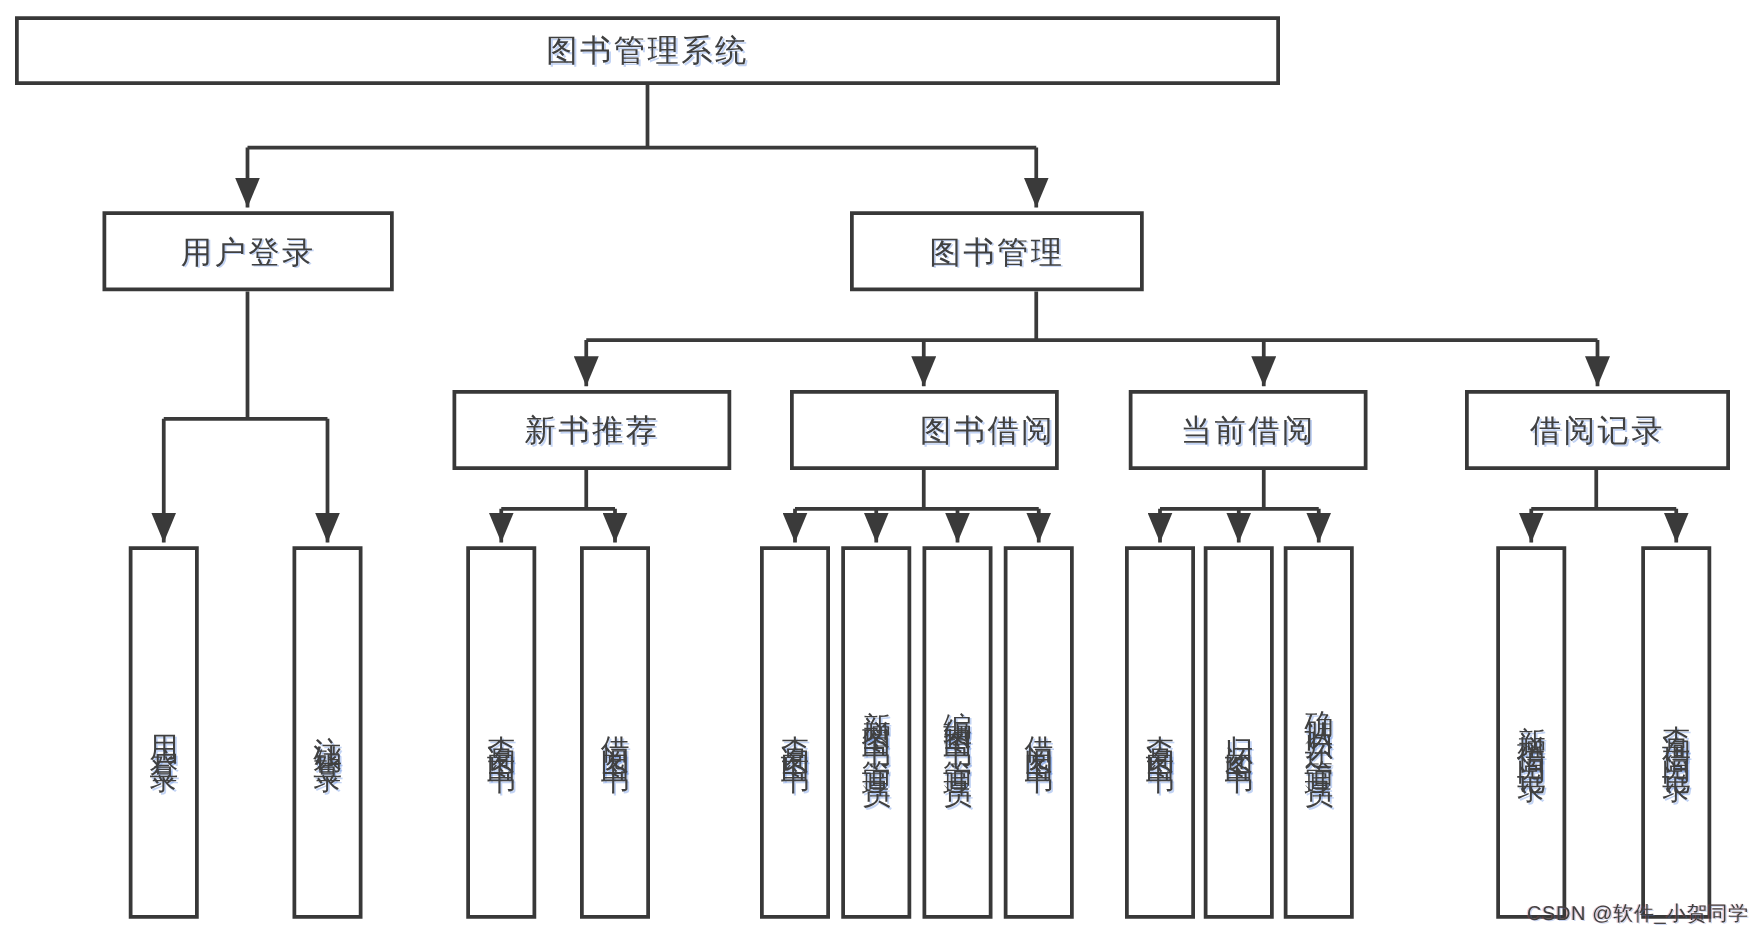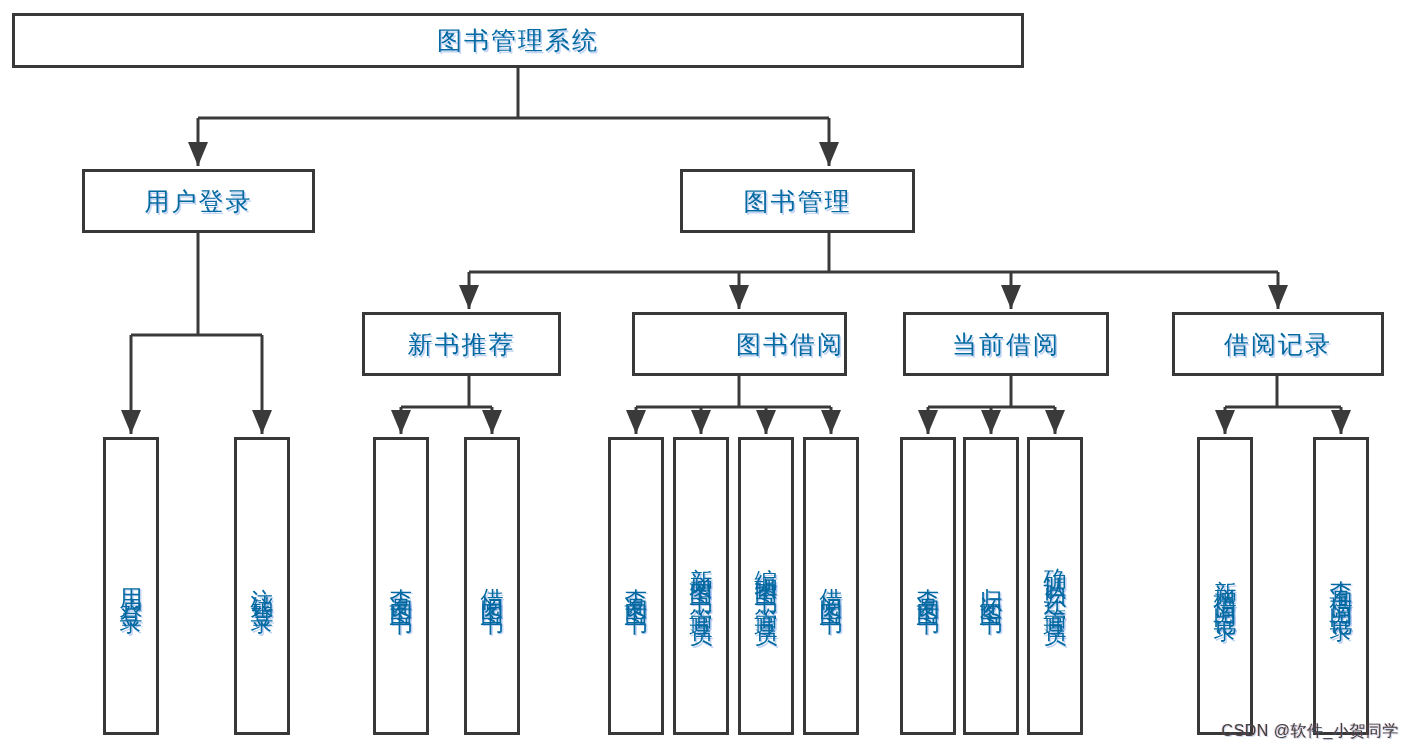--- a/index.html
+++ b/index.html
@@ -13,21 +13,21 @@
   }
   #wires { position: absolute; left: 0; top: 0; width: 1405px; height: 747px; }
   .box {
     position: absolute;
     box-sizing: border-box;
     border: 3px solid #383838;
     background: #ffffff;
     display: flex;
     align-items: center;
     justify-content: center;
-    color: #0369a1;
+    color: #404040;
   }
   .hlabel {
     font-size: 25px;
     letter-spacing: 2px;
     text-shadow: 1.5px 1.5px 0 rgba(95, 140, 225, 0.38);
     white-space: nowrap;
   }
   .vlabel {
     writing-mode: vertical-rl;
     text-orientation: mixed;
@@ -35,23 +35,23 @@
     letter-spacing: 8px;
     line-height: 1;
     text-shadow: 1.5px 1.5px 0 rgba(95, 140, 225, 0.38);
   }
   
   .n-root   { left: 12px;   top: 13px;  width: 1012px; height: 55px; }
   .lvl2     { top: 169px; height: 64px; }
   .n-login  { left: 82px;   width: 233px; }
   .n-bookmg { left: 680px;  width: 235px; }
   .lvl3     { top: 312px; height: 64px; }
-  .n-newrec { left: 362px;  width: 199px; text-align: center; }
+  .n-newrec { left: 362px;  width: 223px; text-align: center; }
   .n-borrow { left: 632px;  width: 215px; justify-content: flex-end; }
-  .n-curr   { left: 903px;  width: 206px; }
+  .n-curr   { left: 903px;  width: 191px; }
   .n-record { left: 1172px; width: 212px; }
   .leaf     { top: 437px; width: 56px; height: 298px; }
   .x1  { left: 103px; }
   .x2  { left: 234px; }
   .x3  { left: 373px; }
   .x4  { left: 464px; }
   .x5  { left: 608px; }
   .x6  { left: 673px; }
   .x7  { left: 738px; }
   .x8  { left: 803px; }

